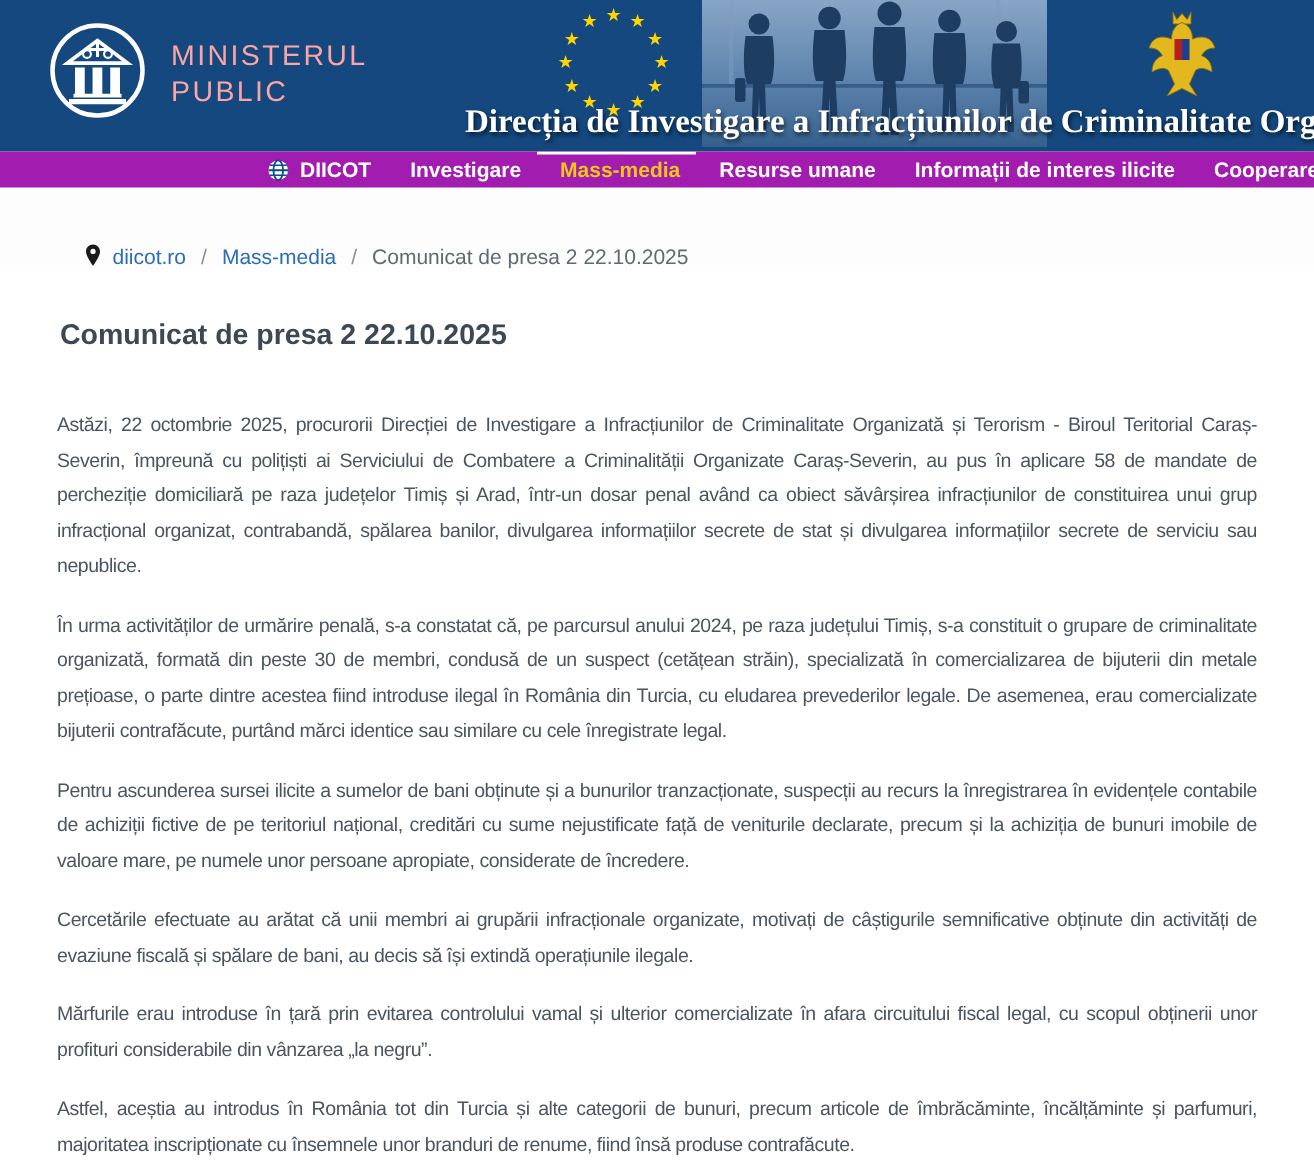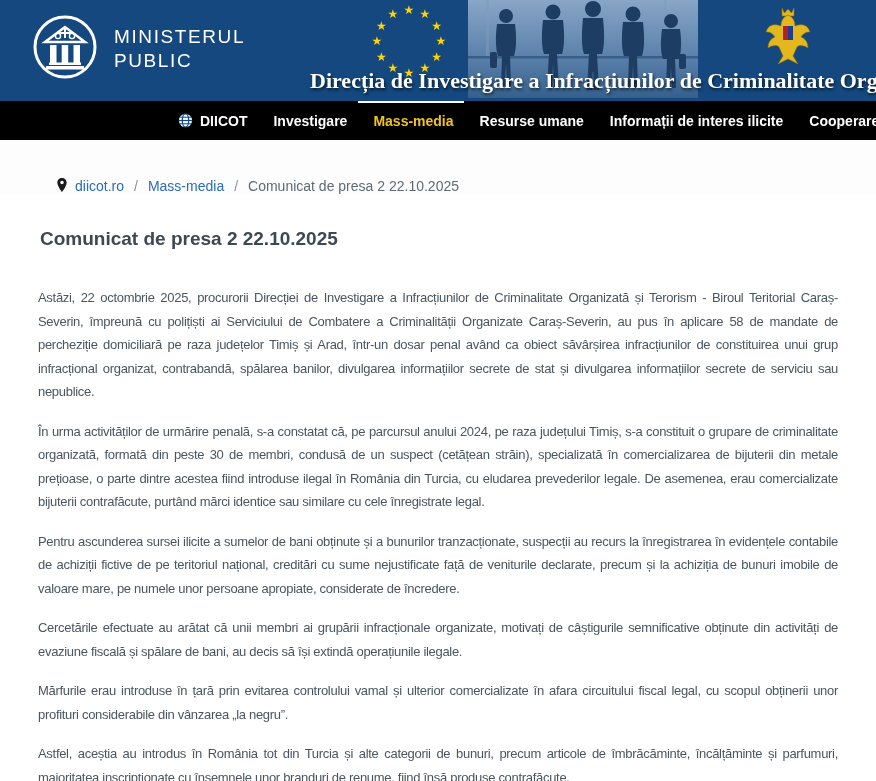--- a/index.html
+++ b/index.html
@@ -5,32 +5,32 @@
   * { box-sizing: border-box; }
   html,body { margin:0; padding:0; }
   body {
     width:876px; height:781px; overflow:hidden; position:relative;
     background:#ffffff; font-family:"Liberation Sans", sans-serif;
   }
 
   
   .header { position:relative; height:101px; background:#14487e; overflow:hidden; }
   .logo-wrap { position:absolute; left:33px; top:15px; display:flex; align-items:center; gap:17px; }
-  .ministry-name { color:#ffffff; font-size:19px; font-weight:400; letter-spacing:1.6px; line-height:24px; }
+  .ministry-name { color:#fca5a5; font-size:19px; font-weight:400; letter-spacing:1.6px; line-height:24px; }
   .eu-stars { position:absolute; left:366px; top:0px; }
   .people-banner { position:absolute; left:468px; top:0; }
   .coat-of-arms { position:absolute; left:763px; top:6px; }
   .site-title {
     position:absolute; left:310px; top:68px; white-space:nowrap;
     color:#ffffff; font-family:"Liberation Serif", serif; font-weight:700;
     font-size:22px; text-shadow:1px 2px 3px rgba(0,0,0,0.65);
   }
 
   
-  .navbar { position:relative; height:39px; background:#000000; display:flex; align-items:center; overflow:hidden; }
+  .navbar { position:relative; height:24px; background:#a21caf; display:flex; align-items:center; overflow:hidden; }
   .navbar ul { list-style:none; display:flex; margin:0 0 0 165px; padding:0; white-space:nowrap; }
   .navbar li {
     padding:0 13px; height:39px; display:flex; align-items:center; gap:7px;
     color:#ffffff; font-size:14px; font-weight:700; cursor:pointer; flex:none;
   }
   .navbar li.active { color:#f2c51d; }
   .nav-indicator { position:absolute; top:0; left:336px; width:97px; height:2px; background:#ffffff; }
 
   
   .breadcrumb-bar {

